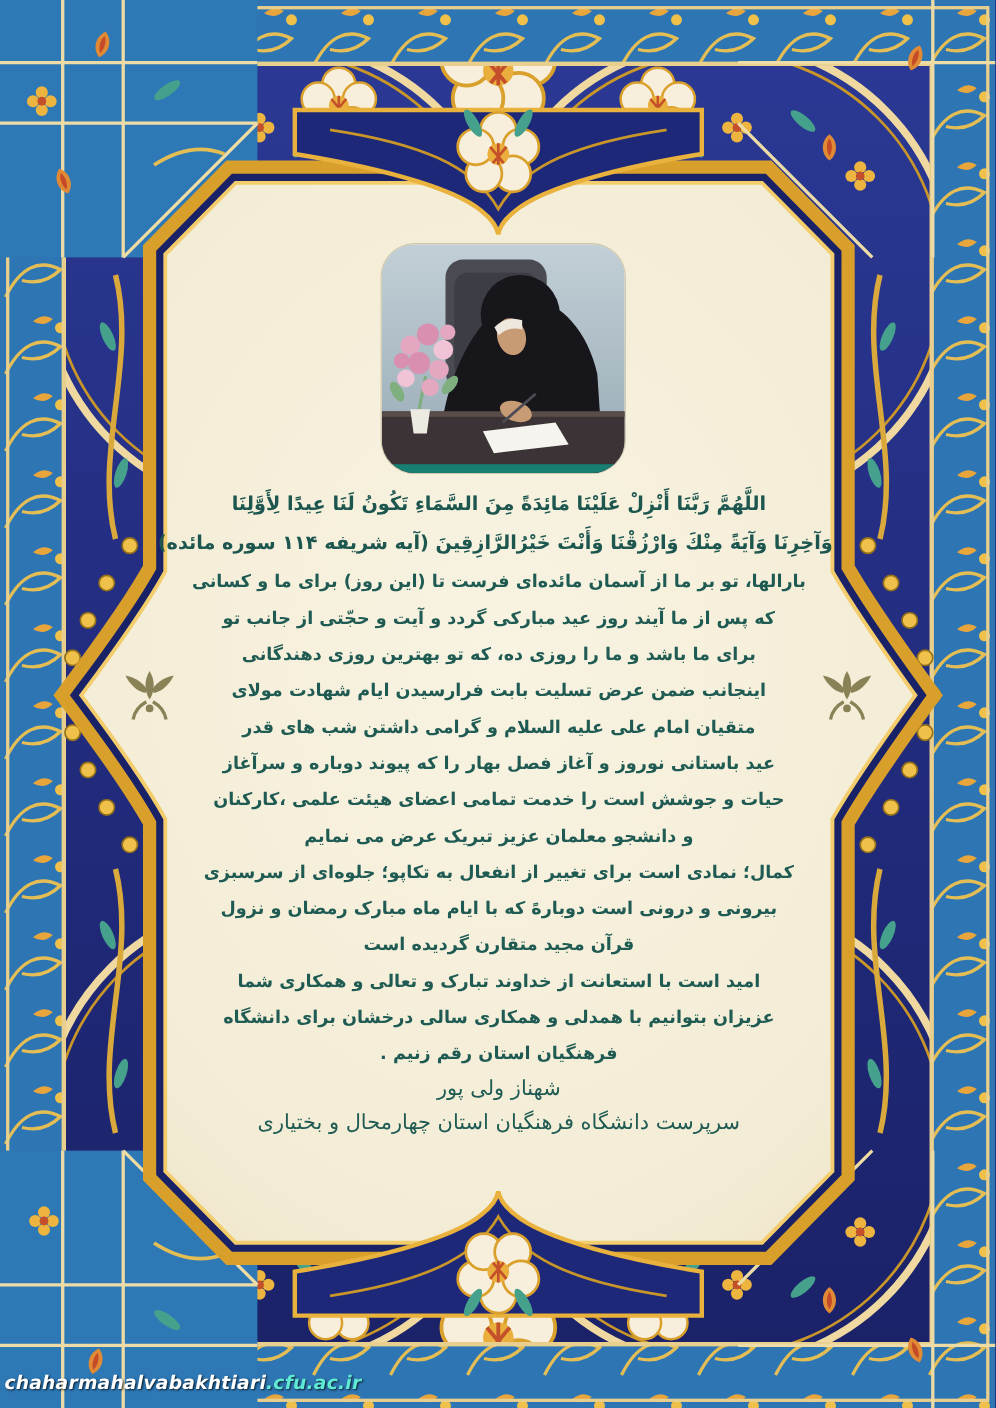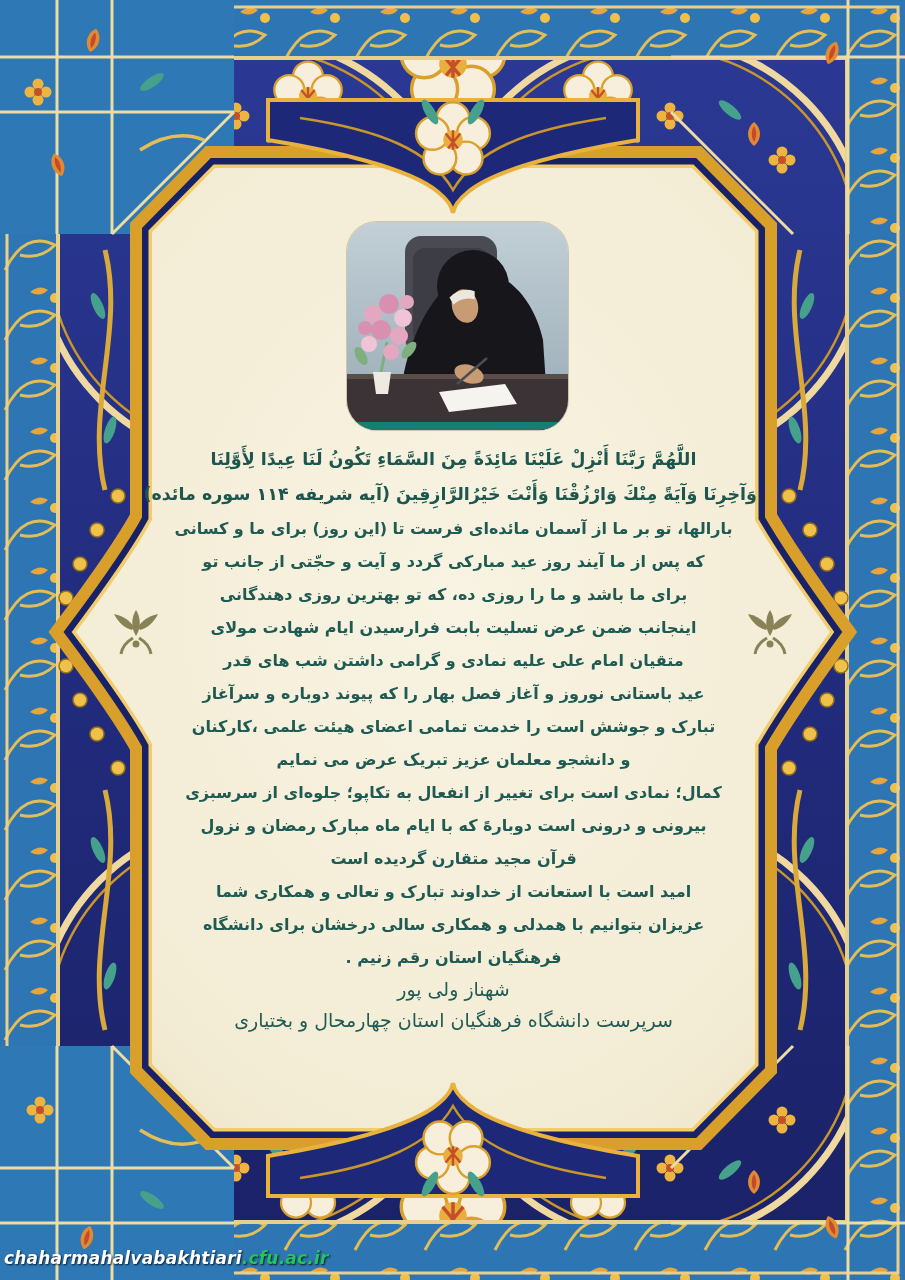--- a/index.html
+++ b/index.html
@@ -36,21 +36,21 @@
   }
 
   
   .watermark{
     position:absolute;left:4px;top:1248px;
     font-style:italic;font-weight:bold;font-size:17px;letter-spacing:.2px;
     text-shadow:1px 1px 2px rgba(0,0,0,.8);
     white-space:nowrap;
   }
   .wm-site{color:#ffffff;}
-  .wm-domain{color:#22c55e;}
+  .wm-domain{color:#5eead4;}
 </style>
 </head>
 <body>
 
 <div class="poster">
 
   <svg class="frame" viewBox="0 0 905 1280" aria-hidden="true">
     <defs>
       <linearGradient id="navyGrad" x1="0" y1="0" x2="0" y2="1">
         <stop offset="0" stop-color="#2C3A96"></stop>
@@ -299,23 +299,23 @@
   <div class="textblock" dir="rtl">
     <div class="verse">
       <div class="vline">اللَّهُمَّ رَبَّنَا أَنْزِلْ عَلَيْنَا مَائِدَةً مِنَ السَّمَاءِ تَكُونُ لَنَا عِيدًا لِأَوَّلِنَا</div>
       <div class="vline">وَآخِرِنَا وَآيَةً مِنْكَ وَارْزُقْنَا وَأَنْتَ خَيْرُالرَّازِقِينَ (آیه شریفه ۱۱۴ سوره مائده)</div>
     </div>
     <div class="body">
       <div class="line">بارالها، تو بر ما از آسمان مائده‌ای فرست تا (این روز) برای ما و کسانی</div>
       <div class="line">که پس از ما آیند روز عید مبارکی گردد و آیت و حجّتی از جانب تو</div>
       <div class="line">برای ما باشد و ما را روزی ده، که تو بهترین روزی دهندگانی</div>
       <div class="line">اینجانب ضمن عرض تسلیت بابت فرارسیدن ایام شهادت مولای</div>
-      <div class="line">متقیان امام علی علیه نمادی و گرامی داشتن شب های قدر</div>
+      <div class="line">متقیان امام علی علیه السلام و گرامی داشتن شب های قدر</div>
       <div class="line">عید باستانی نوروز و آغاز فصل بهار را که  پیوند دوباره و سرآغاز</div>
-      <div class="line">تبارک و جوشش است را خدمت تمامی اعضای هیئت علمی ،کارکنان</div>
+      <div class="line">حیات و جوشش است را خدمت تمامی اعضای هیئت علمی ،کارکنان</div>
       <div class="line">و دانشجو معلمان عزیز تبریک عرض می نمایم</div>
       <div class="line">کمال؛ نمادی است برای تغییر از انفعال به تکاپو؛ جلوه‌ای از سرسبزی</div>
       <div class="line">بیرونی و درونی است دوبارهً که  با ایام ماه مبارک رمضان و نزول</div>
       <div class="line">قرآن مجید متقارن گردیده است</div>
       <div class="line">امید است با استعانت از خداوند تبارک و تعالی و همکاری شما</div>
       <div class="line">عزیزان بتوانیم با همدلی و همکاری سالی درخشان برای دانشگاه</div>
       <div class="line">فرهنگیان استان رقم زنیم .</div>
     </div>
     <div class="sig">
       <div class="sig-name">شهناز ولی پور</div>

